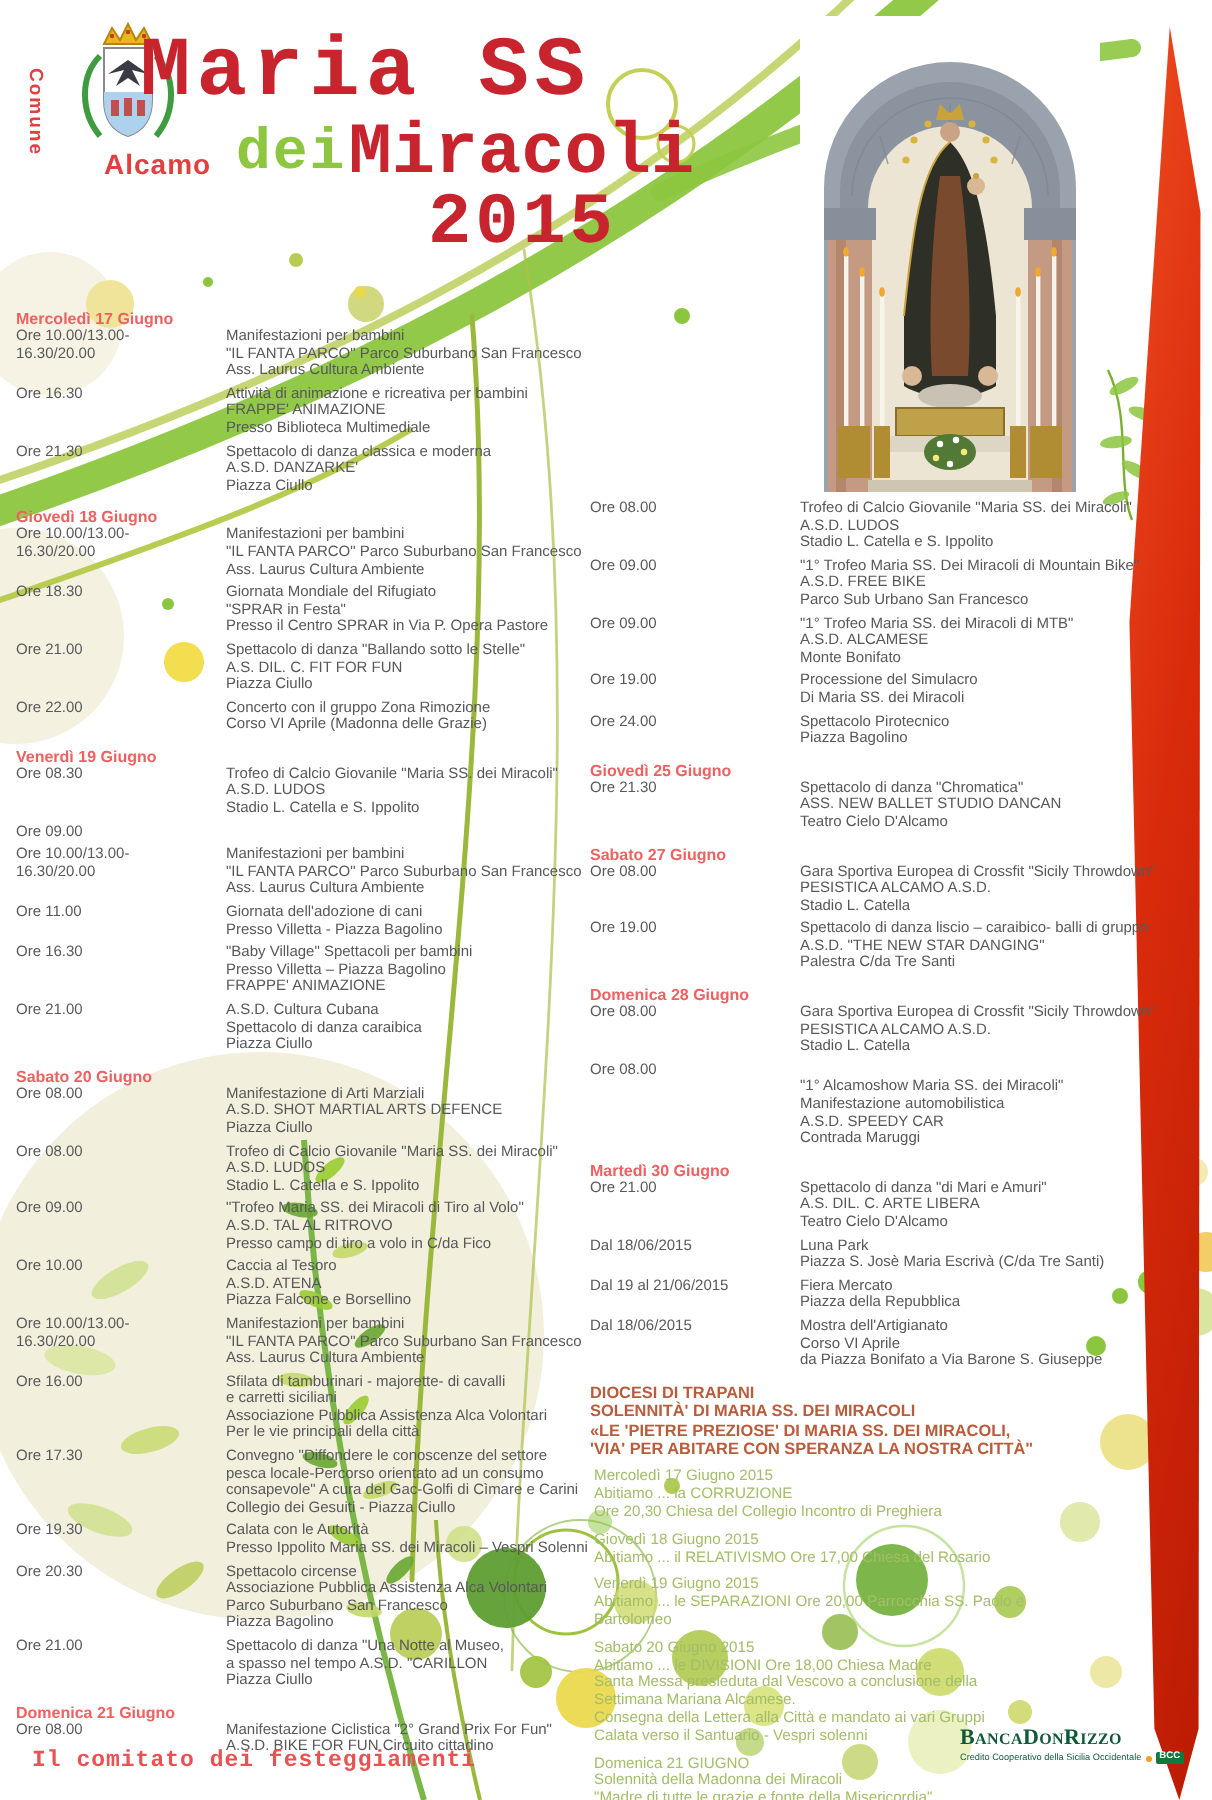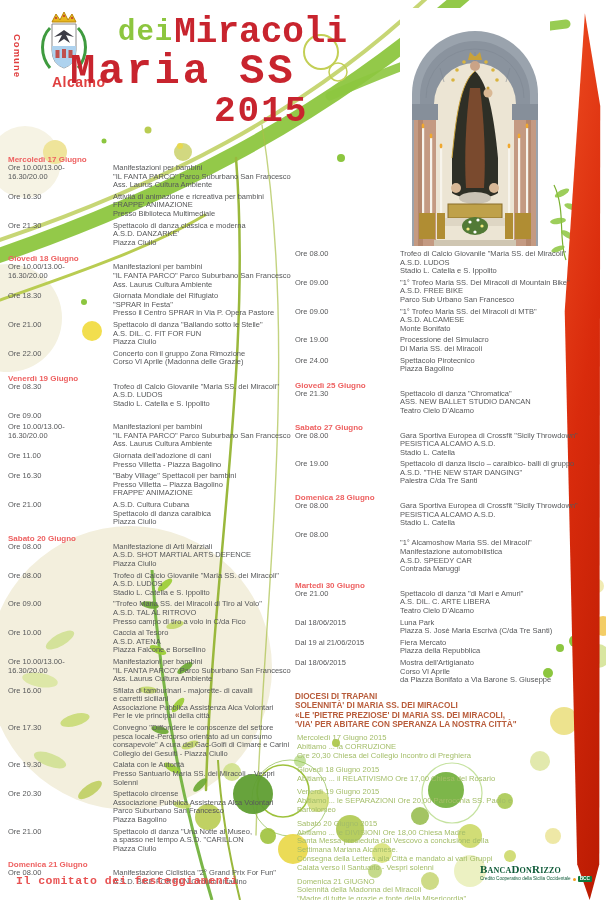--- a/index.html
+++ b/index.html
@@ -237,25 +237,25 @@
     <rect x="23.5" y="40" width="4" height="8" fill="#c0504d"></rect>
     <rect x="30" y="39" width="4" height="9" fill="#c0504d"></rect>
     <rect x="36.5" y="40" width="4" height="8" fill="#c0504d"></rect>
     <path d="M18,58 C8,46 8,28 18,18" stroke="#3f9b3f" stroke-width="3" fill="none"></path>
     <path d="M46,58 C56,46 56,28 46,18" stroke="#3f9b3f" stroke-width="3" fill="none"></path>
   </svg>
   <div id="alcamo">Alcamo</div>
 </div>
 
 <div id="title">
+  <div id="title-line1">Maria SS</div>
   <div id="title-line2">
     <span id="title-dei">dei</span>
     <span id="title-mira">Miracoli</span>
   </div>
-  <div id="title-line1">Maria SS</div>
   <div id="title-year">2015</div>
 </div>
 
 <div id="left-col" class="col">
     <div class="section">
       <div class="date">Mercoledì  17 Giugno</div>
       <div class="event">
         <div class="time">Ore 10.00/13.00-
 16.30/20.00</div>
         <div class="desc">Manifestazioni per bambini
@@ -381,21 +381,21 @@
       <div class="event">
         <div class="time">Ore 17.30</div>
         <div class="desc">Convegno "Diffondere le conoscenze del settore
 pesca locale-Percorso orientato ad un consumo
 consapevole" A cura del Gac-Golfi di Cìmare e Carini
 Collegio dei Gesuiti - Piazza Ciullo</div>
       </div>
       <div class="event">
         <div class="time">Ore  19.30</div>
         <div class="desc">Calata con le Autorità
-Presso Santuario Maria SS. dei Miracoli – Vespri Solenni</div>
+Presso Ippolito Maria SS. dei Miracoli – Vespri Solenni</div>
       </div>
       <div class="event">
         <div class="time">Ore  20.30</div>
         <div class="desc">Spettacolo circense
 Associazione Pubblica Assistenza Alca Volontari
 Parco Suburbano San Francesco
 Piazza Bagolino</div>
       </div>
       <div class="event">
         <div class="time">Ore 21.00</div>

